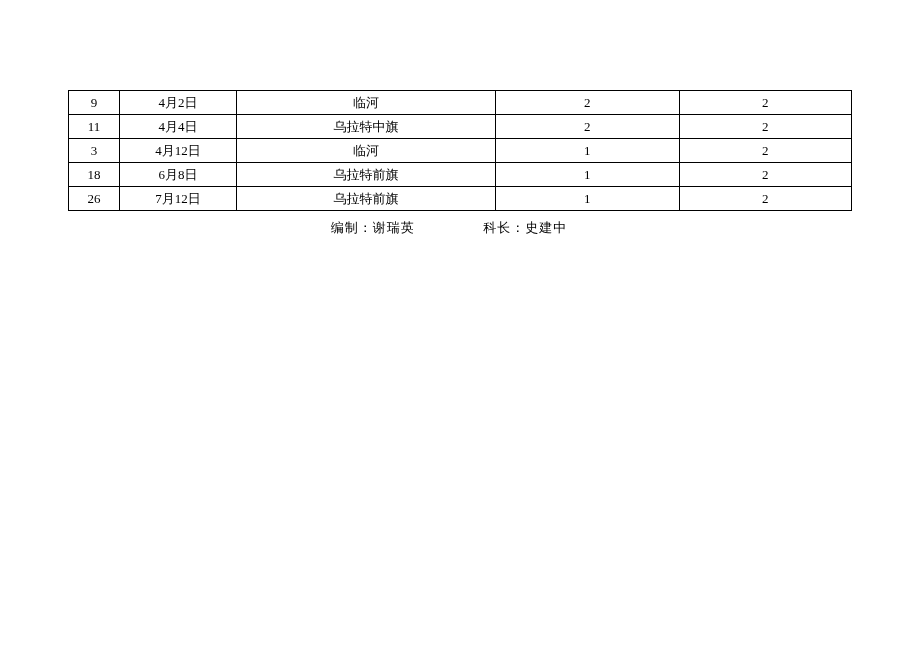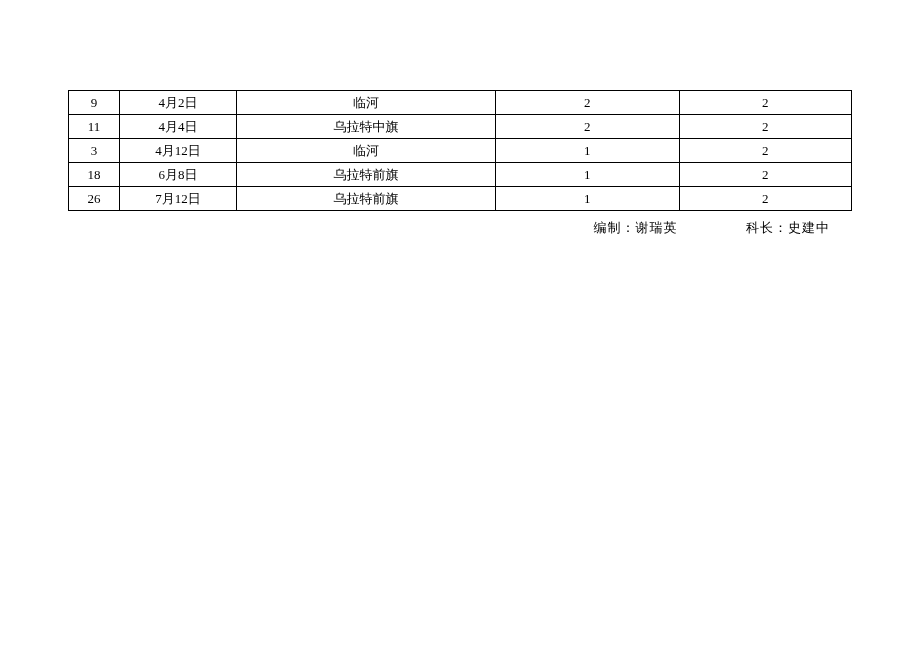--- a/index.html
+++ b/index.html
@@ -28,21 +28,21 @@
       padding: 2px 4px;
     }
     .col1 { width: 6.5%; }
     .col2 { width: 15%; }
     .col3 { width: 33%; }
     .col4 { width: 23.5%; }
     .col5 { width: 22%; }
     .footer {
       margin-top: 8px;
       font-size: 13px;
-      text-align: right;
+      text-align: center;
       padding-right: 22px;
       letter-spacing: 1px;
     }
     .footer-gap {
       display: inline-block;
       width: 60px;
     }
   </style>
 </head>
 <body>

